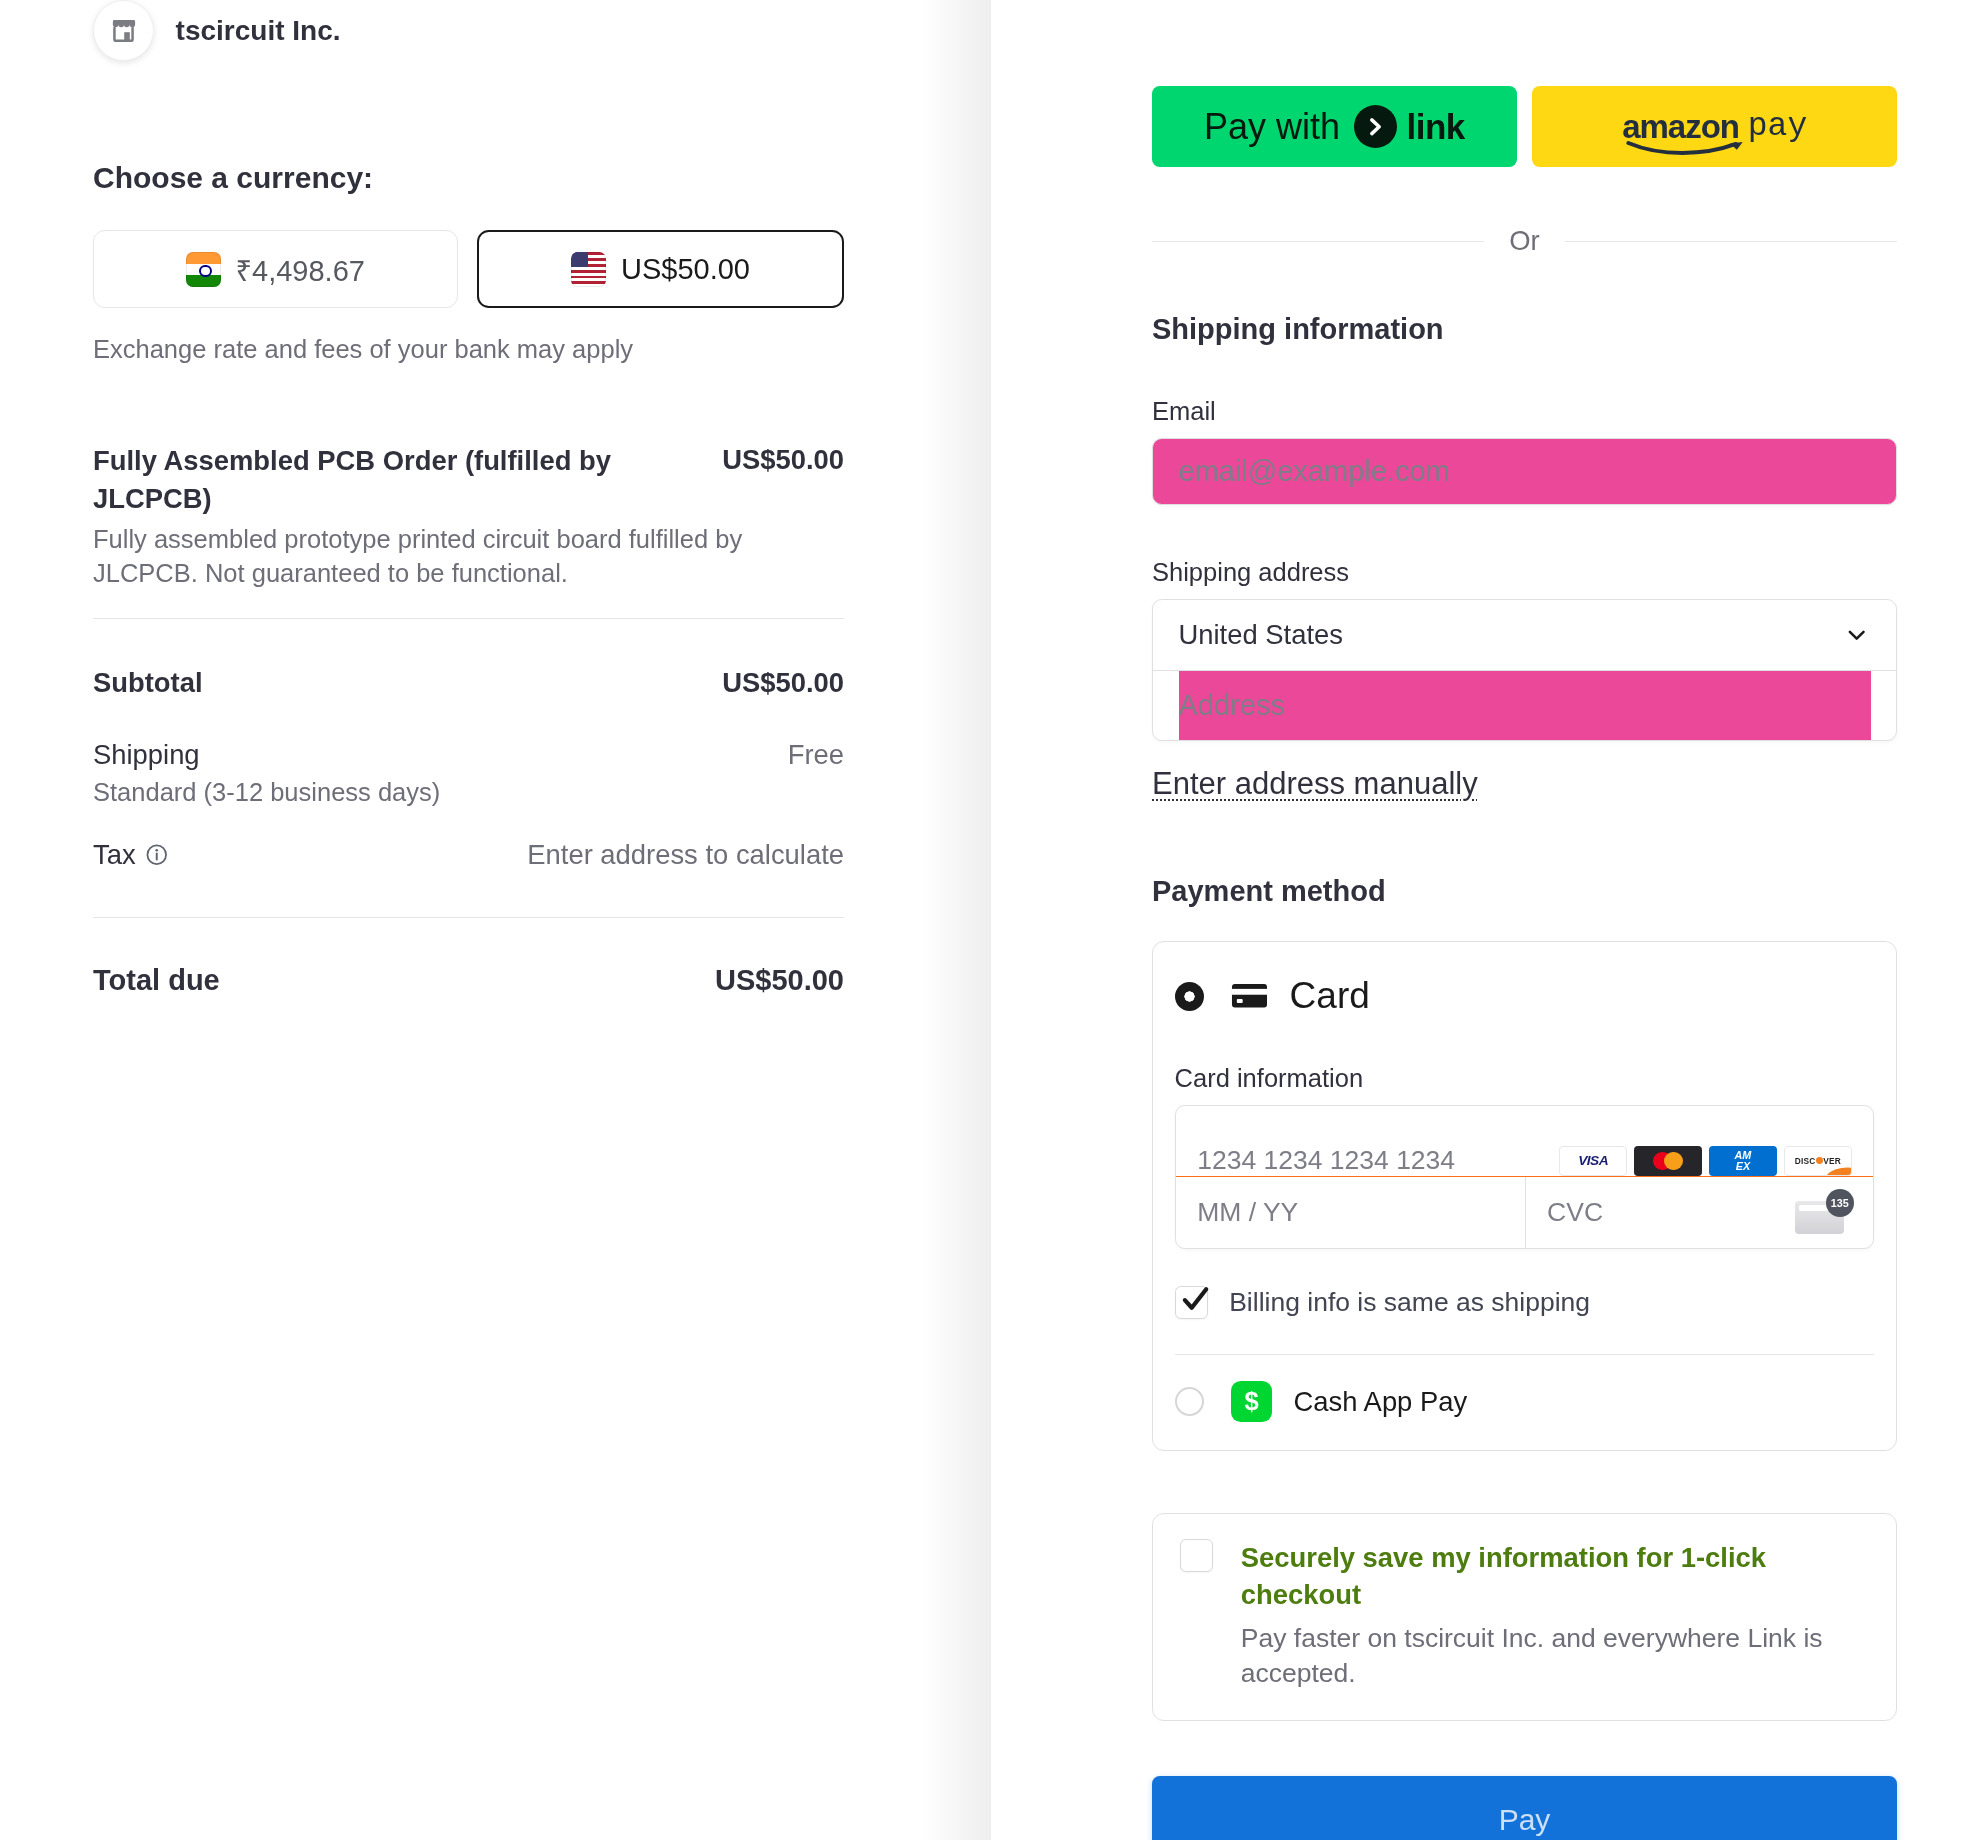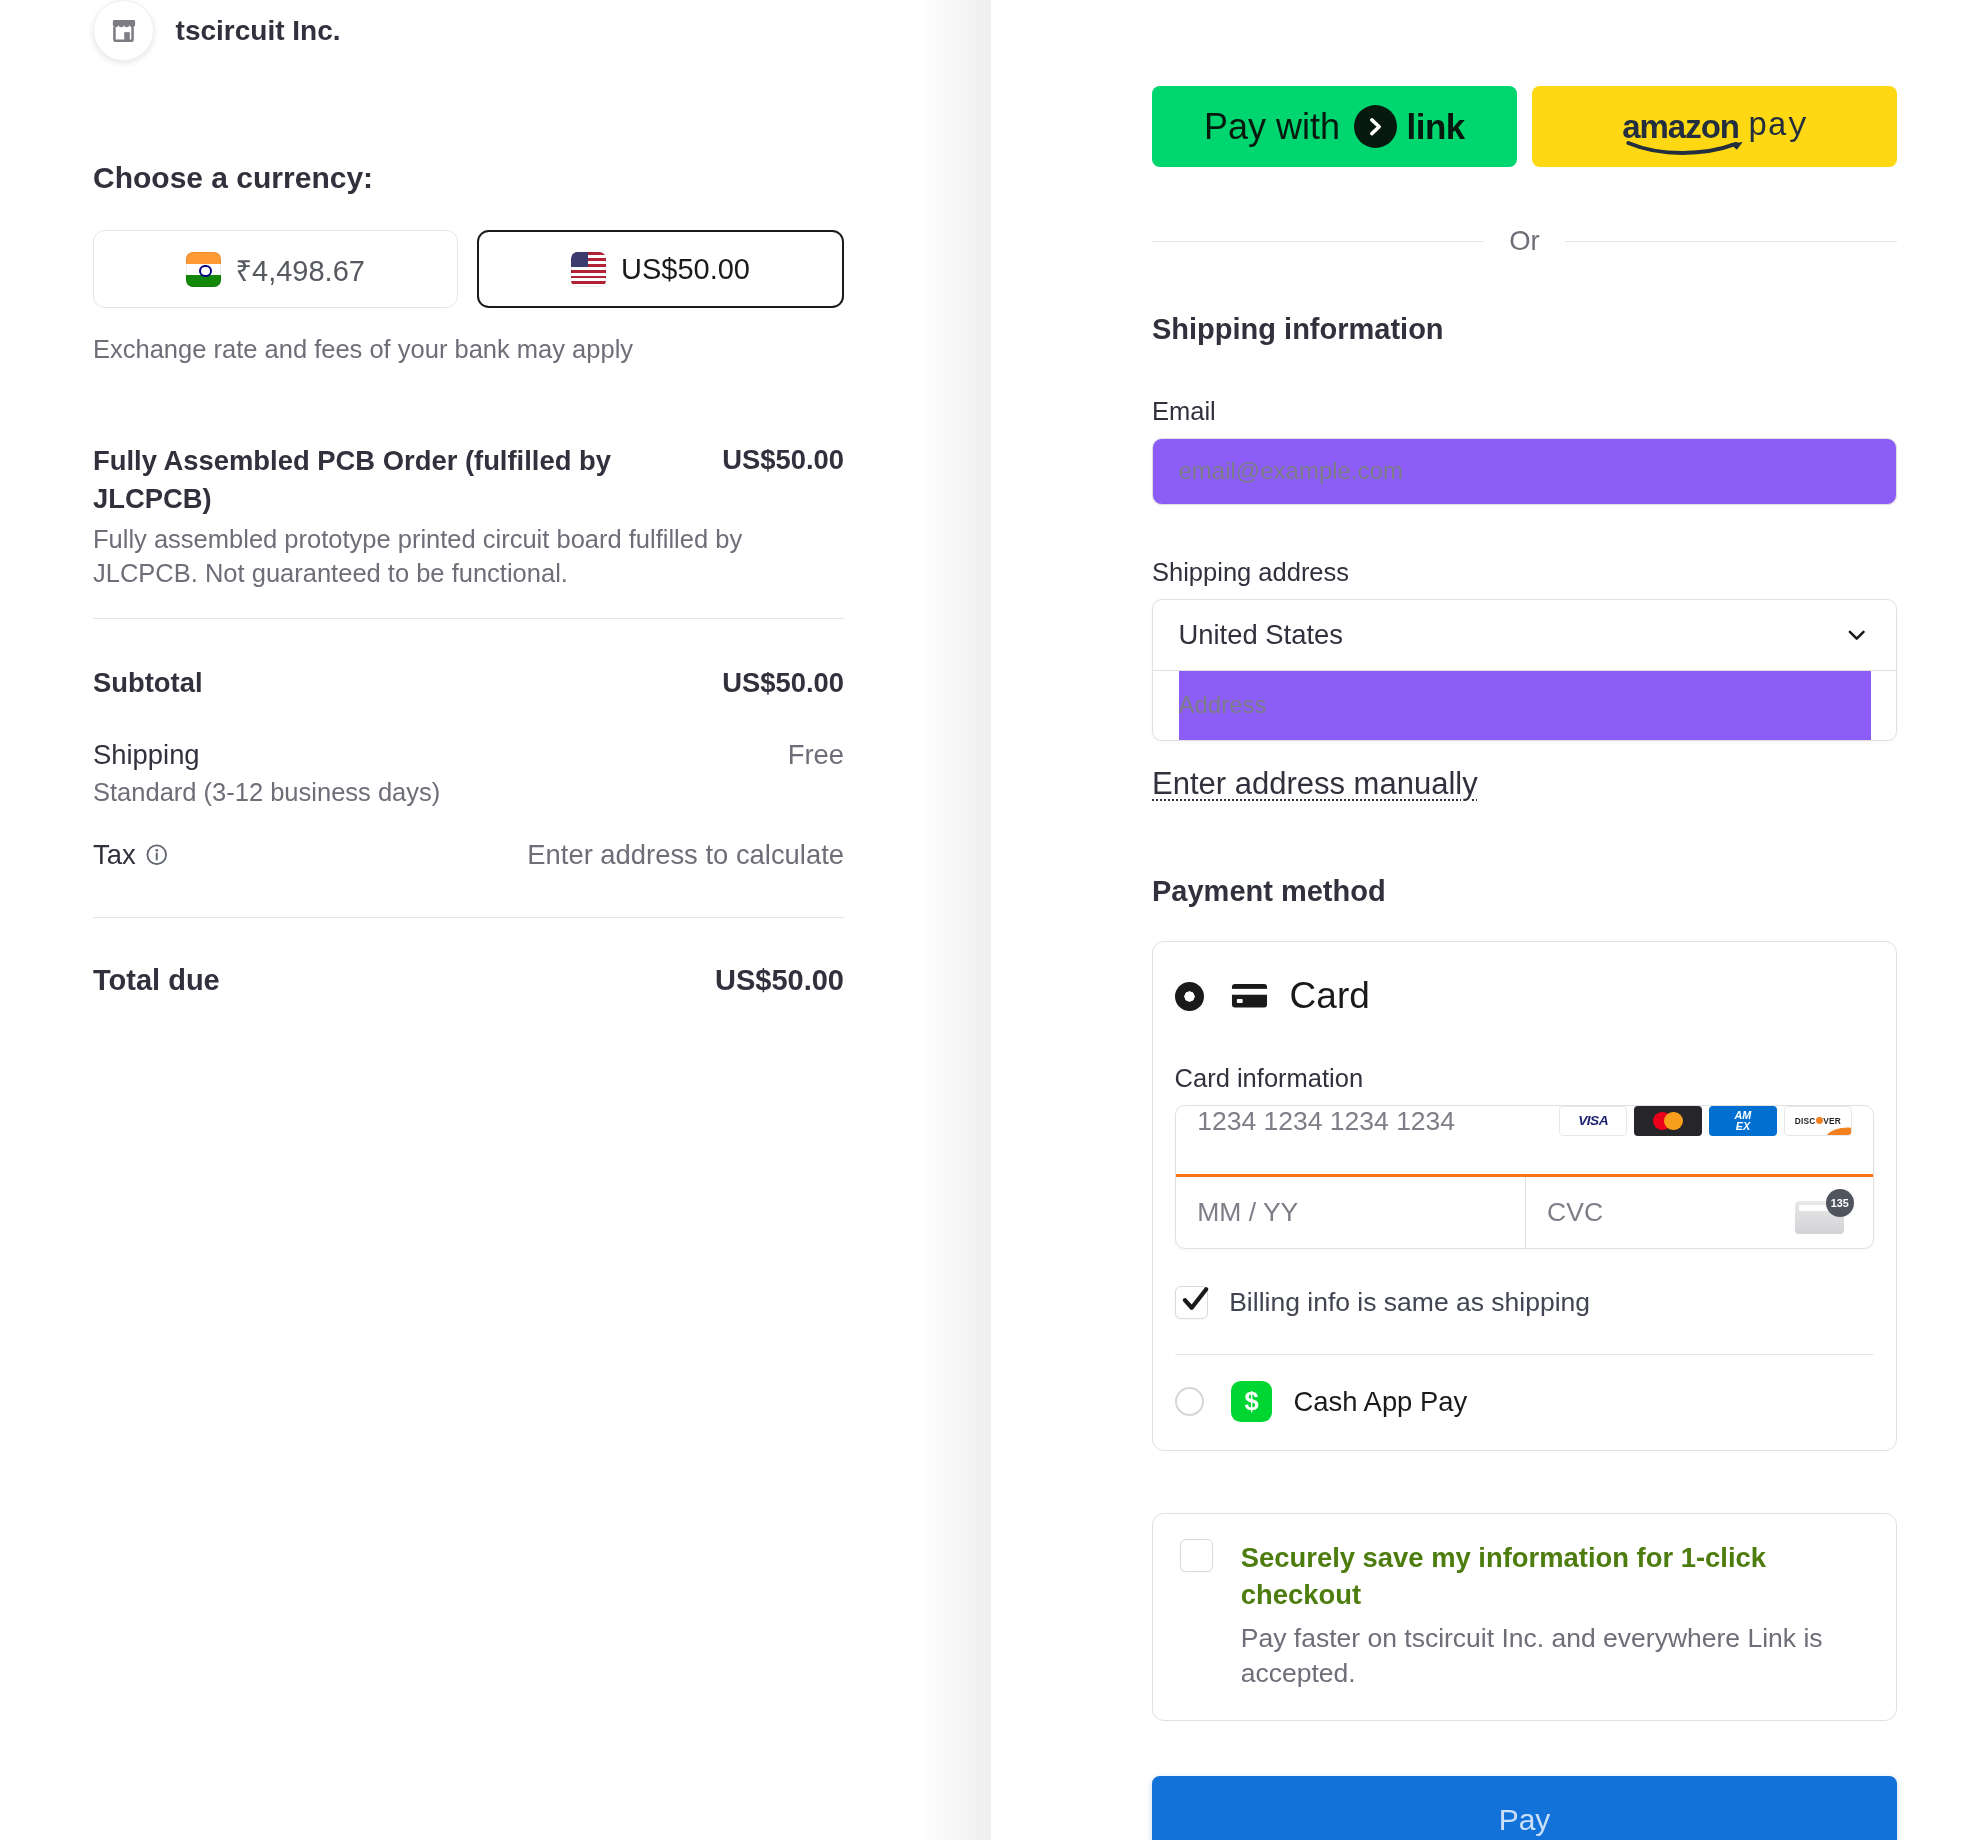--- a/index.html
+++ b/index.html
@@ -71,23 +71,23 @@
   .amazon-pay-word { font-size:33px; font-weight:400; color:#232F3E; margin-left:8.8px;font-family:Liberation Mono, monospace; }
 
   .or-divider { margin-top:58px; display:flex; align-items:center; gap:25.5px; }
   .or-line { flex:1; height:1px; background:#e6e6e6; }
   .or-text { font-size:27.4px; color:#6d6e78; }
 
   .section-heading { font-size:29px; font-weight:700; color:#30313d; }
   .shipping-heading { margin-top:56px; }
   .field-label { font-size:25.5px; color:#30313d; }
   .email-label { margin-top:51px; }
-  .text-input { width:100%; height:67px; border:1px solid #e0e0e0; border-radius:9.8px; background:#8b5cf6;
+  .text-input { width:100%; height:67px; border:1px solid #e0e0e0; border-radius:9.8px; background:#ec4899;
     box-shadow:0 2px 3.9px rgba(0,0,0,0.03); font-family:"Liberation Sans",sans-serif;
-    font-size:24px; color:#30313d; padding:0 25.5px; outline:none; }
+    font-size:29px; color:#30313d; padding:0 25.5px; outline:none; }
   .text-input::placeholder { color:#7d7e87; }
   .email-input { margin-top:11.8px; }
   .addr-label { margin-top:53px; }
   .addr-group { margin-top:11.8px; border:1px solid #e0e0e0; border-radius:9.8px; background:#fff;
     box-shadow:0 2px 3.9px rgba(0,0,0,0.03); overflow:hidden; }
   .addr-row { height:70px; display:flex; align-items:center; padding:0 25.5px; }
   .addr-row + .addr-row { border-top:1px solid #e0e0e0; }
   .addr-input { border:none; box-shadow:none; height:100%; padding:0; border-radius:0; }
   .country-row { justify-content:space-between; cursor:pointer; }
   .country-value { font-size:27.4px; color:#30313d; }
@@ -99,21 +99,21 @@
   .pm-inner { padding:33px 21.6px 0 21.6px; }
   .option-row { display:flex; align-items:center; }
   .radio { width:29px; height:29px; border-radius:50%; flex:none; cursor:pointer; }
   .radio.checked { background:radial-gradient(circle at center, #ffffff 0 4.9px, #1a1a1a 5.4px 100%); }
   .radio.unchecked { border:2px solid #d6d6d6; background:#fff; }
   .option-icon { margin-left:27.4px; }
   .option-label { margin-left:21.6px; font-size:37px; color:#1a1a1a; font-weight:500; }
   .cardinfo-label { margin-top:47px; font-size:25.5px; color:#30313d; }
   .card-group { margin-top:11.8px; border:1px solid #e0e0e0; border-radius:9.8px; background:#fff;
     box-shadow:0 2px 3.9px rgba(0,0,0,0.03); }
-  .cardnum-row { height:71px; display:flex; align-items:flex-start; padding:0 21.6px; border-bottom:3px solid #f97316; }
+  .cardnum-row { height:71px; display:flex; align-items:flex-end; padding:0 21.6px; border-bottom:1px solid #f97316; }
   .cardnum-input { flex:1; border:none; outline:none; font-family:"Liberation Sans",sans-serif;
     font-size:26.5px; color:#30313d; background:transparent; }
   .cardnum-input::placeholder { color:#7d7e87; }
   .brand-icons { display:flex; gap:6.9px; align-items:center; }
   .brand { width:68px; height:30px; border-radius:3.9px; position:relative; overflow:hidden;
     display:flex; align-items:center; justify-content:center; flex:none; }
   .brand-visa { background:#fff; border:1px solid #e8e8e8; }
   .visa-word { font-size:13.7px; font-weight:800; font-style:italic; color:#1A1F71; letter-spacing:-0.5px; }
   .brand-mc { background:#26252A; }
   .mc-red { width:18.6px; height:18.6px; border-radius:50%; background:#EB001B; }

